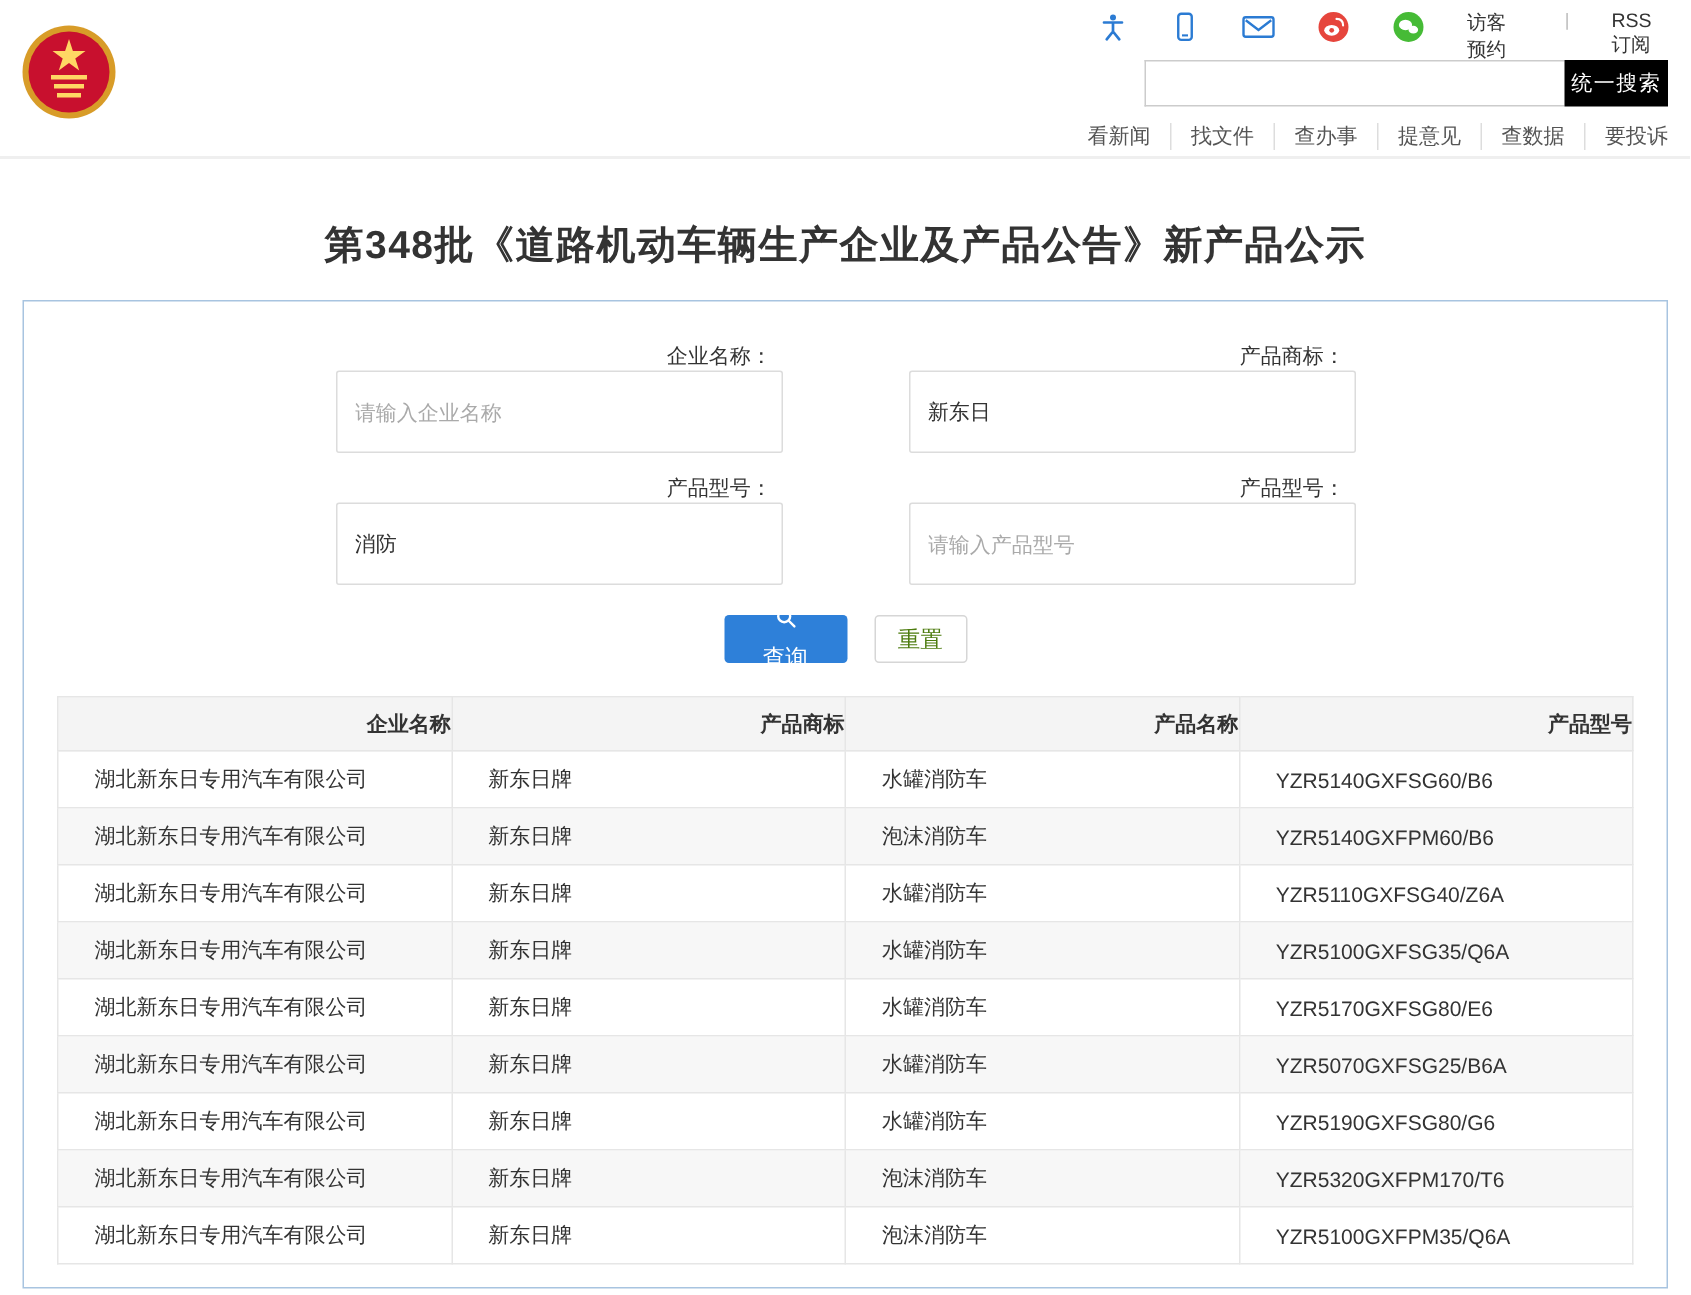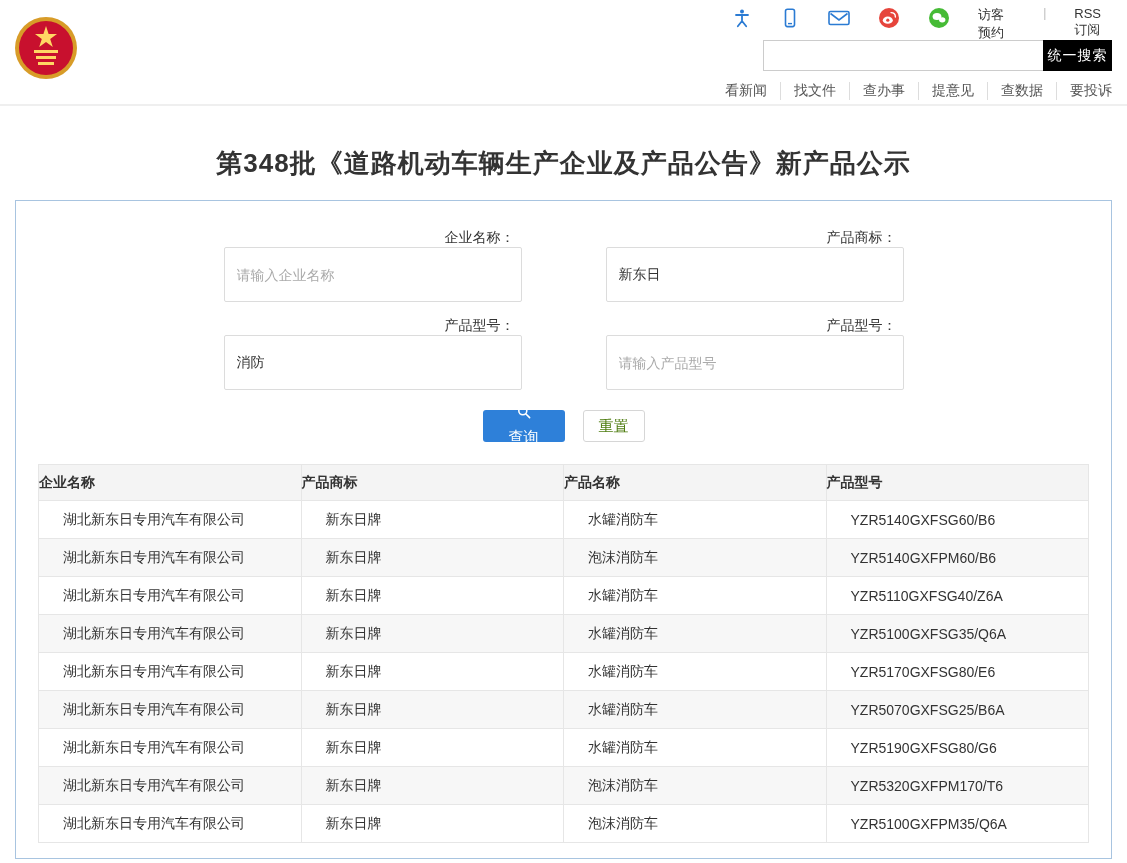--- a/index.html
+++ b/index.html
@@ -200,21 +200,21 @@
     border-collapse: collapse;
     table-layout: fixed;
   }
   .results-table th {
     background: #f4f4f4;
     border: 1px solid #e6e6e6;
     height: 36px;
     font-size: 14px;
     font-weight: 700;
     color: #333;
-    text-align: left;
+    text-align: right;
   }
   .results-table td {
     border: 1px solid #e6e6e6;
     height: 38px;
     padding: 0 24px;
     font-size: 14px;
     color: #333;
     text-align: left;
     white-space: nowrap;
     overflow: hidden;

